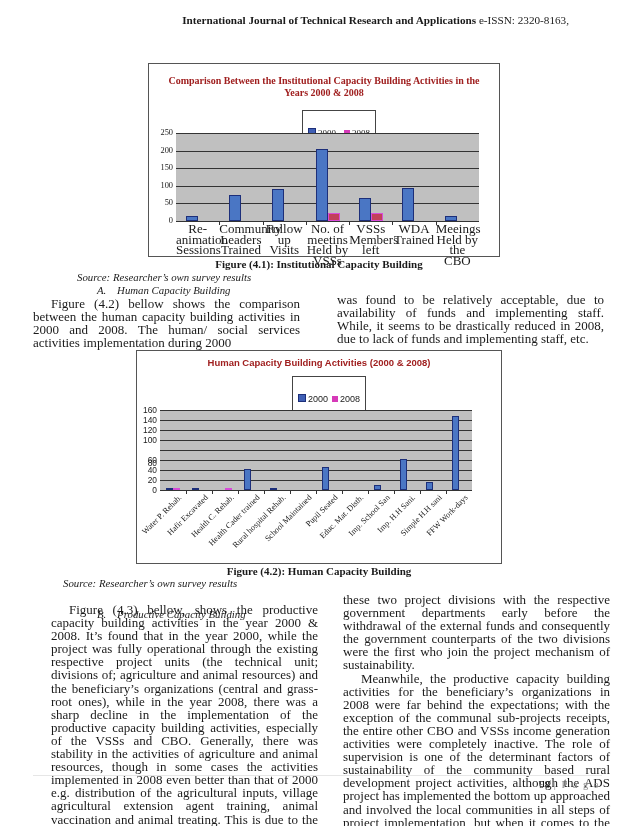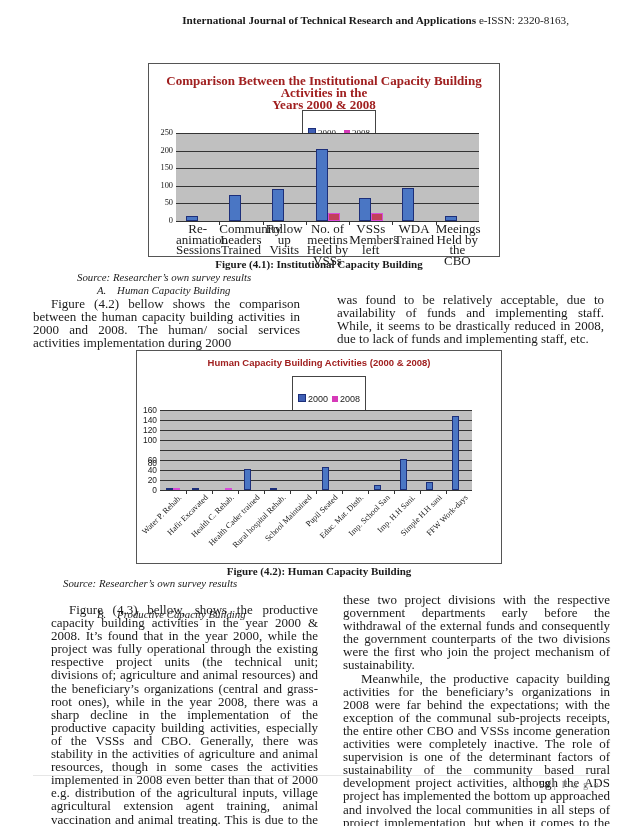--- a/index.html
+++ b/index.html
@@ -8,21 +8,21 @@
   .abs { position:absolute; }
   .hdr { right:69px; text-align:right; font-size:11.2px; line-height:14px; }
   .hdr .l1 b { font-weight:bold; }
   .col { font-size:13px; line-height:13.1px; text-align:justify; }
   .col p { margin:0; text-indent:18px; }
   .col p.noind { text-indent:0; }
   .src { font-style:italic; font-size:10.8px; }
   .sub { font-style:italic; font-size:10.8px;margin-left:40px; }
   .figcap { font-weight:bold; font-size:11px; text-align:center; }
   .frame { border:1.5px solid #555; background:#fff; }
-  .ctitle1 { color:#a02020; font-weight:bold; font-size:13px; text-align:center; line-height:12px; font-family:"Liberation Serif", serif; }
+  .ctitle1 { color:#a02020; font-weight:bold; font-size:10px; text-align:center; line-height:12px; font-family:"Liberation Serif", serif; }
   .ctitle2 { color:#a02020; font-weight:bold; font-size:9.5px; text-align:center; font-family:"Liberation Sans", sans-serif; }
   .legend { border:1px solid #444; background:#fff; display:flex; align-items:center; gap:8px; padding:17px 5px; font-size:9px; }
   .legend .sw { display:inline-block; width:6px; height:6px; margin-right:2px; }
   .plot { background:#c0c0c0; }
   .grid { position:absolute; left:0; right:0; height:1px; background:#333; }
   .ytick { position:absolute; font-size:8.4px; text-align:right; width:24px; }
   .bar { position:absolute; bottom:0; box-sizing:border-box; }
   .b2000 { background:#4a76c4; border:1.2px solid #1d2f7a; }
   .b2008 { background:#c2405a; border:1.2px solid #d84ad8; }
   .xl1 { position:absolute; font-size:13px; text-align:center; line-height:10.5px; }

